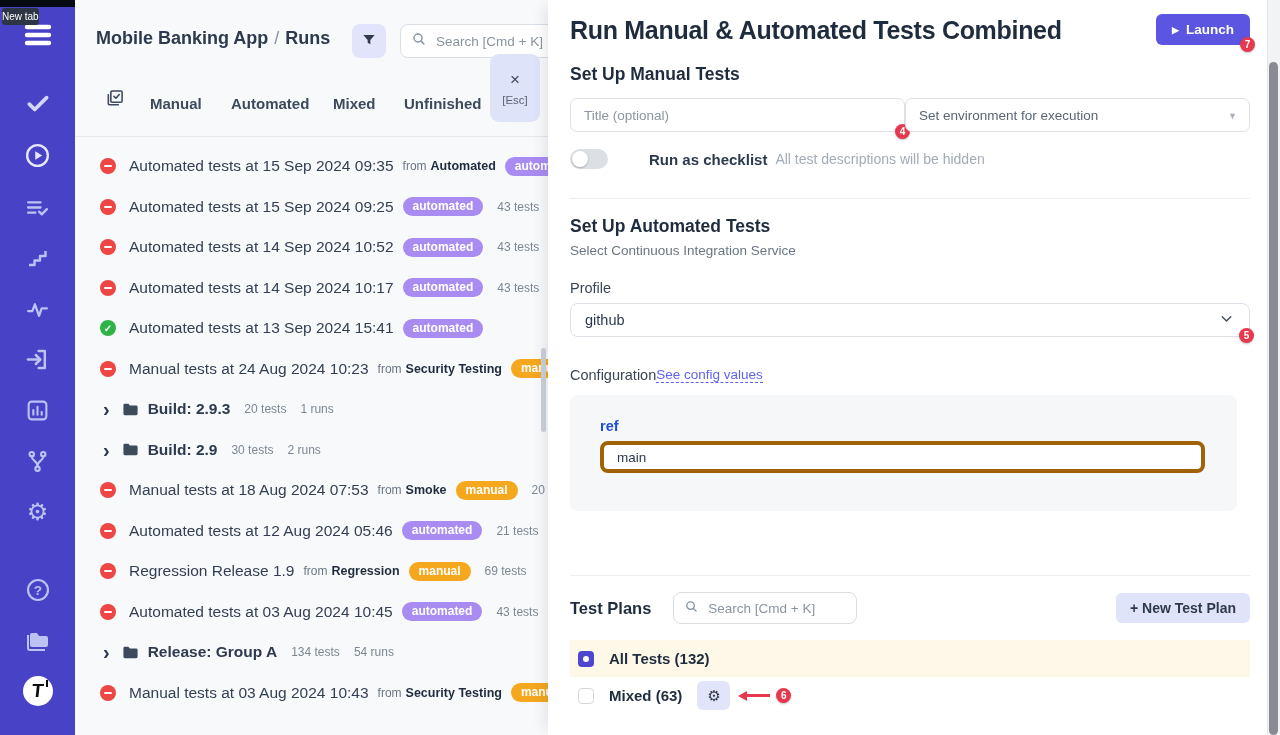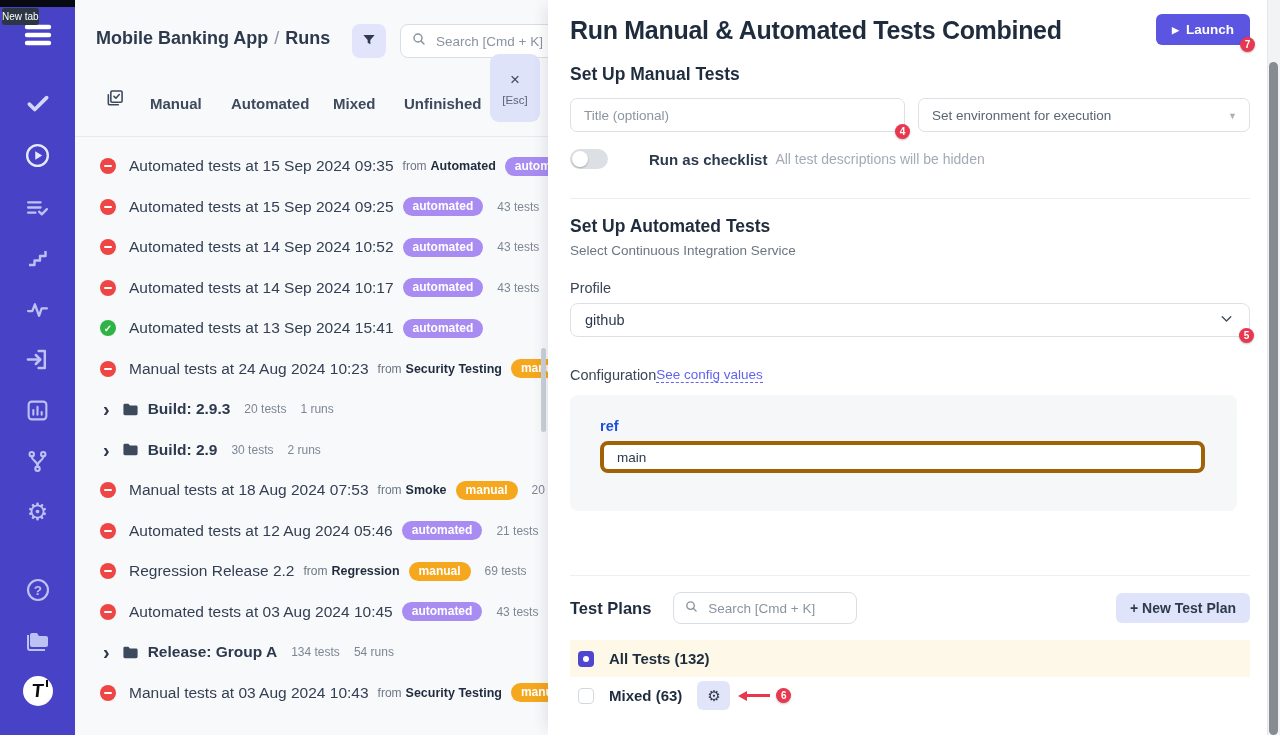--- a/index.html
+++ b/index.html
@@ -79,21 +79,21 @@
   .launch-btn { position:relative; margin-top:3px; background:#5b55e2; color:#fff; border:none;
     border-radius:6px; height:31px; padding:0 16px; font-size:13.5px; font-weight:bold; cursor:pointer;
     display:flex; align-items:center; gap:7px; font-family:"Liberation Sans",sans-serif; flex:0 0 auto; }
   .launch-btn .tri { font-size:9px; }
   .num-badge { width:15px; height:15px; border-radius:50%; background:#e8384f; color:#fff; font-size:10px;
     font-weight:bold; display:flex; align-items:center; justify-content:center;
     box-shadow:0 1px 2px rgba(0,0,0,.25); }
   .badge-br { position:absolute; right:-5px; bottom:-7px; }
   .h2 { font-size:17.5px; font-weight:bold; color:#1f2c3d; }
   .manual-h { margin-top:19px; }
-  .inputs-row { display:flex; margin-top:13px; gap:13px; }
+  .inputs-row { display:flex; margin-top:13px; }
   .title-input-wrap { position:relative; flex:0 0 335px; }
   .text-input { width:100%; height:34px; border:1px solid #dde1e7; border-radius:7px; background:#fff;
     padding:0 13px; font-size:13.5px; color:#3d4a5c; outline:none; font-family:"Liberation Sans",sans-serif; }
   .text-input::placeholder { color:#8b95a1; }
   .env-select { position:relative; flex:1; height:34px; border:1px solid #dde1e7; border-radius:7px;
     background:#fff; display:flex; align-items:center; padding:5px 13px; font-size:13.5px; color:#5a6573; cursor:pointer; }
   .env-caret { position:absolute; right:12px; top:12px; font-size:9px; color:#a8b0ba; }
   .toggle-row { display:flex; align-items:center; margin-top:17px; }
   .toggle { width:38px; height:20px; border-radius:10px; background:#dce0e5; position:relative; cursor:pointer; flex:0 0 38px; }
   .toggle i { position:absolute; left:2px; top:2px; width:16px; height:16px; border-radius:50%; background:#fff;
@@ -352,21 +352,21 @@
             <i></i>
           </span>
           <span class="run-title">Automated tests at 12 Aug 2024 05:46</span>
           <span class="pill pill-automated">automated</span>
           <span class="count">21 tests</span>
         </div>
         <div class="run-row">
           <span class="st-ic st-failed">
             <i></i>
           </span>
-          <span class="run-title">Regression Release 2.2</span>
+          <span class="run-title">Regression Release 1.9</span>
           <span class="from-lbl">from</span>
           <span class="from-src">Regression</span>
           <span class="pill pill-manual">manual</span>
           <span class="count">69 tests</span>
         </div>
         <div class="run-row">
           <span class="st-ic st-failed">
             <i></i>
           </span>
           <span class="run-title">Automated tests at 03 Aug 2024 10:45</span>

